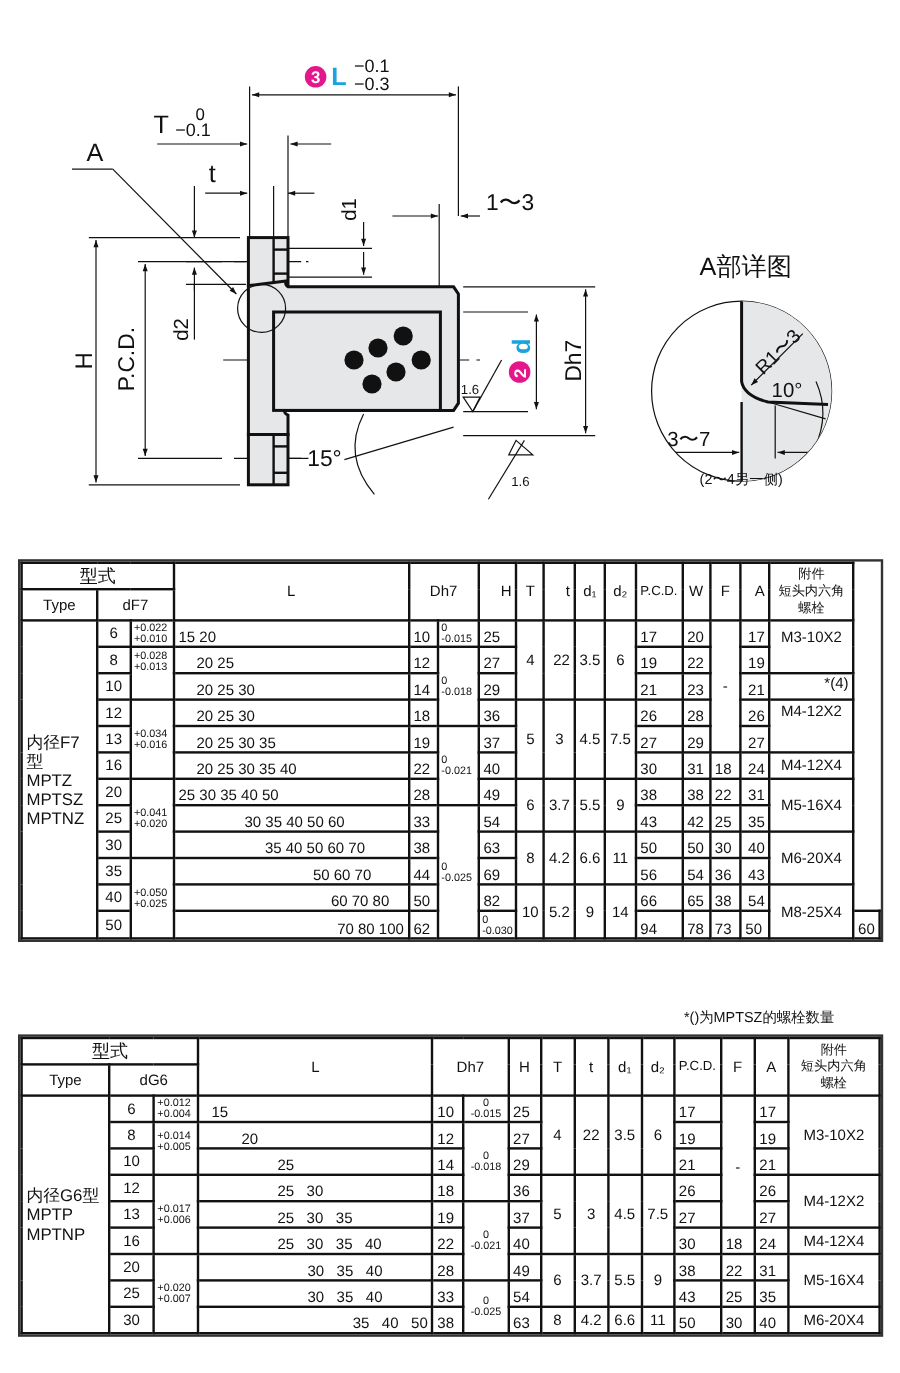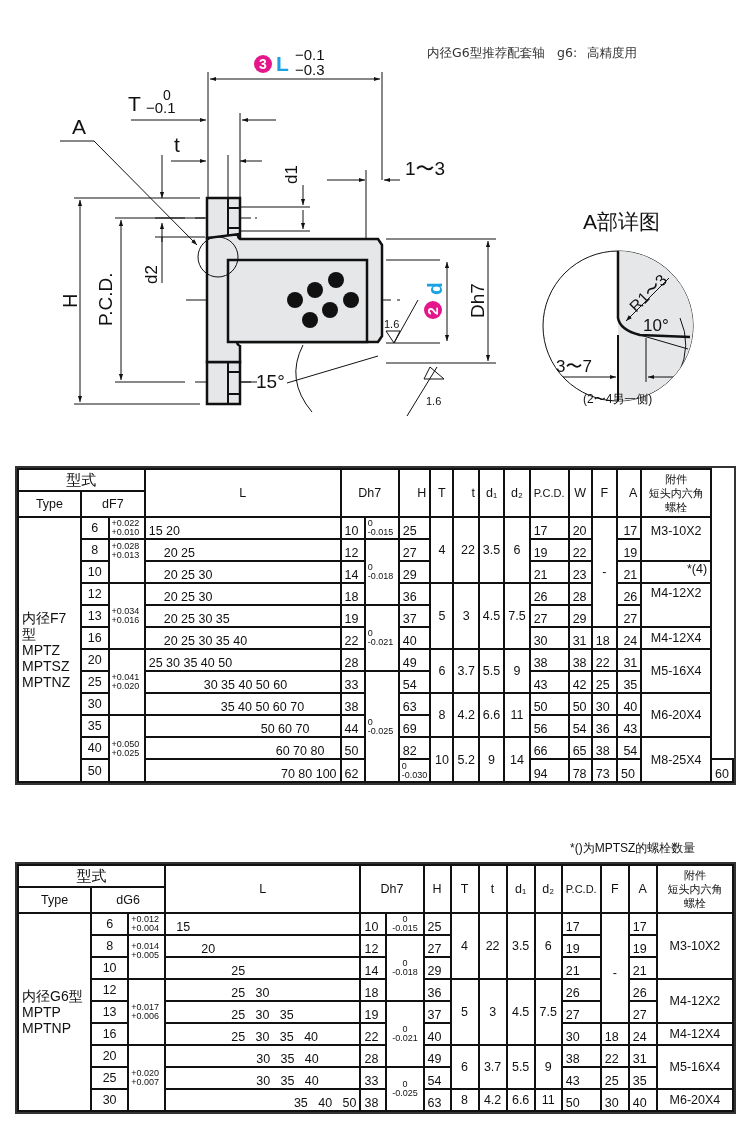--- a/index.html
+++ b/index.html
@@ -172,25 +172,20 @@
     <g font-family="Liberation Sans, sans-serif" fill="#111">
       <text transform="translate(636,313) rotate(-45)" font-size="16">R1〜3</text>
       <text x="643" y="331" font-size="17">10°</text>
       <text x="556" y="372" font-size="17">3〜7</text>
       <text x="583" y="403" font-size="12">(2〜4另一侧)</text>
     </g>
   </g>
 </svg>
 
 <div class="notes">
-  <div class="row indent">
-    <span class="c1" style="width:130px">内径G6型推荐配套轴</span>
-    <span class="c2">g6:</span>
-    <span>高精度用</span>
-  </div>
 </div>
 
 <table class="spec outer" style="left:17px;top:468px;width:717px;">
   <colgroup>
     <col style="width:68px">
       <col style="width:32px">
       <col style="width:38px">
       <col style="width:205px">
     <col style="width:26px">
       <col style="width:36px">

